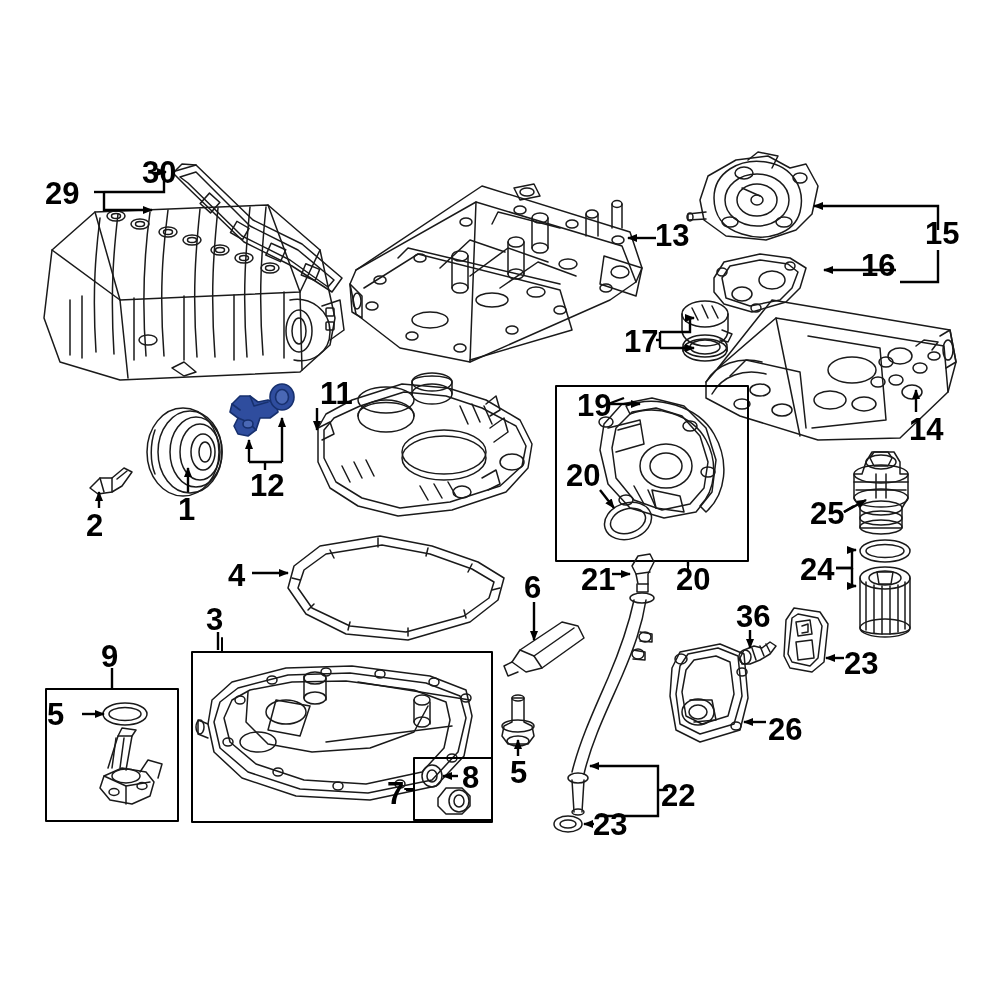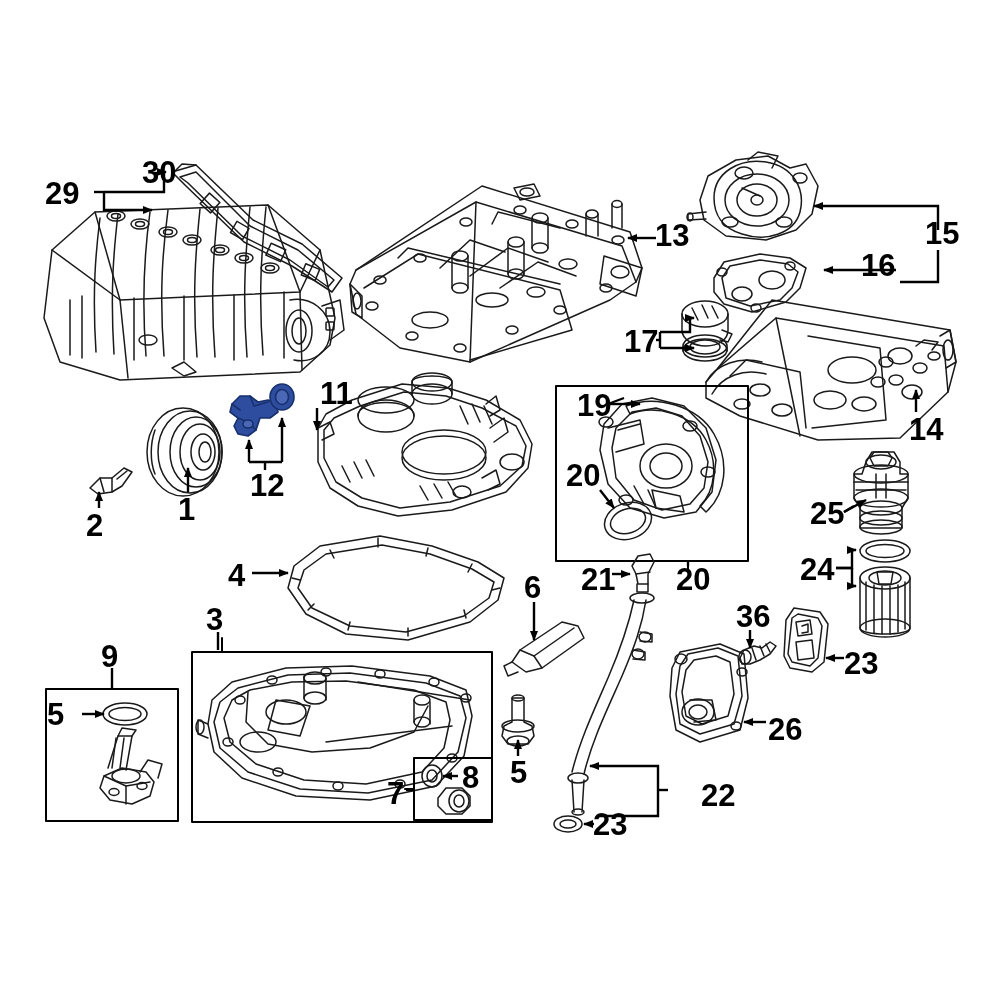--- a/index.html
+++ b/index.html
@@ -567,21 +567,21 @@
 <div class="lbl" style="left:676px;top:564px;">20</div>
 <div class="lbl" style="left:581px;top:564px;">21</div>
 <div class="lbl" style="left:228px;top:560px;">4</div>
 <div class="lbl" style="left:206px;top:604px;">3</div>
 <div class="lbl" style="left:101px;top:641px;">9</div>
 <div class="lbl" style="left:47px;top:699px;">5</div>
 <div class="lbl" style="left:387px;top:778px;">7</div>
 <div class="lbl" style="left:462px;top:762px;">8</div>
 <div class="lbl" style="left:510px;top:757px;">5</div>
 <div class="lbl" style="left:524px;top:572px;">6</div>
-<div class="lbl" style="left:661px;top:780px;margin-left:40px;">22</div>
+<div class="lbl" style="left:661px;top:780px;">22</div>
 <div class="lbl" style="left:593px;top:809px;">23</div>
 <div class="lbl" style="left:810px;top:498px;">25</div>
 <div class="lbl" style="left:800px;top:554px;">24</div>
 <div class="lbl" style="left:736px;top:601px;">36</div>
 <div class="lbl" style="left:844px;top:648px;">23</div>
 <div class="lbl" style="left:768px;top:714px;">26</div>
 
 </div>
 
 </body></html>

